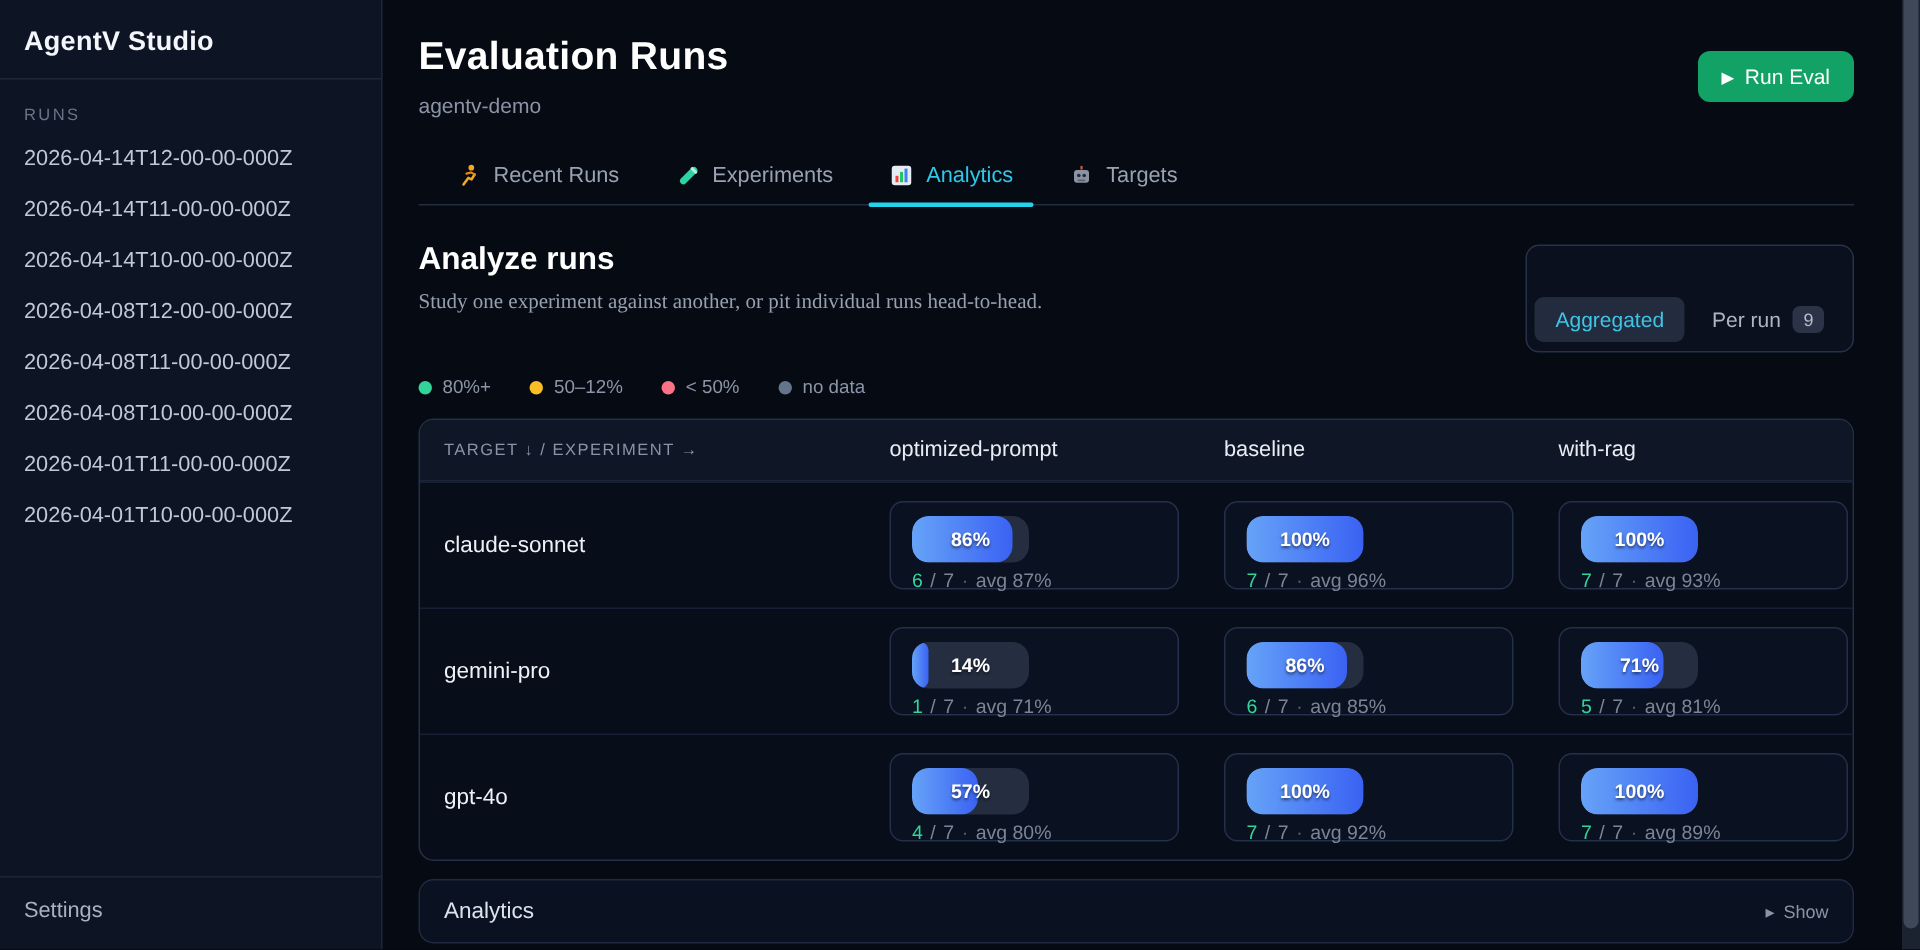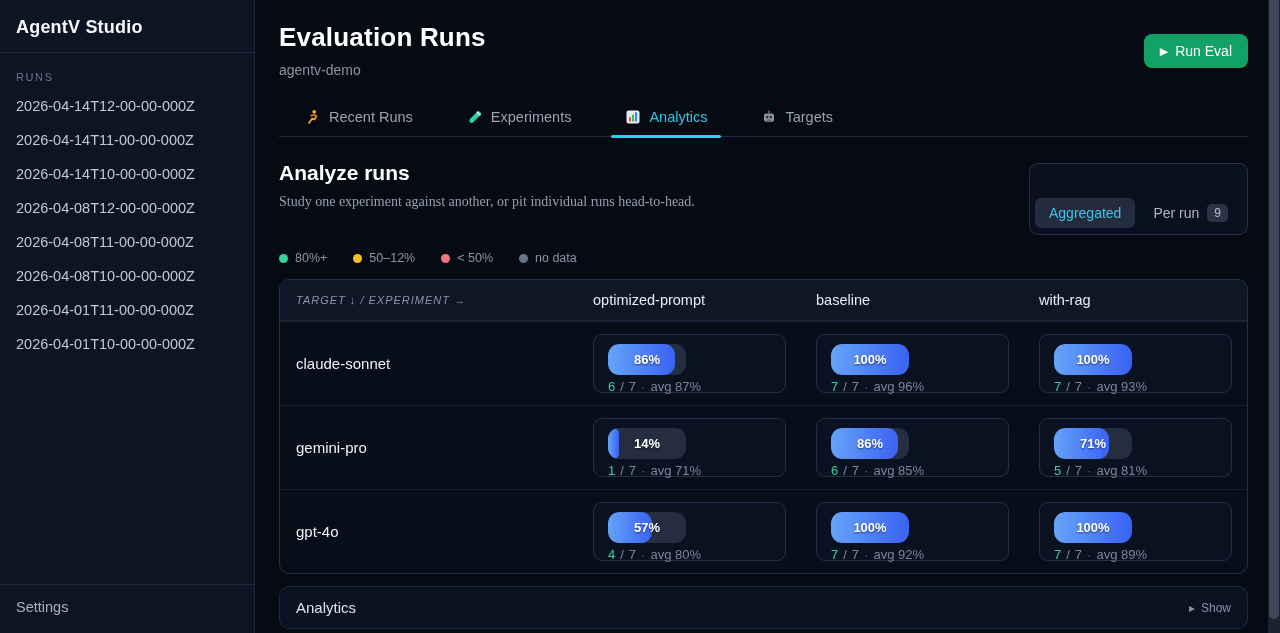--- a/index.html
+++ b/index.html
@@ -18,32 +18,32 @@
   .runs-label { margin:18px 16px 6px; font-size:11px; letter-spacing:1.6px; color:#6b7486; }
   .run-list { list-style:none; }
   .run-item {
     font-size:14.5px; color:#c2c8d6; padding:0 16px; line-height:34px;
     white-space:nowrap; cursor:pointer;
   }
   .sidebar-spacer { flex:1; }
   .sidebar-footer { border-top:1px solid #1e2738; padding:14px 16px 18px; }
   .settings { font-size:14.5px; color:#aab1bf; cursor:pointer; }
   
-  .main { flex:1; position:relative; padding:22px 32px 0 24px; }
+  .main { flex:1; position:relative; padding:22px 44px 0 24px; }
   .main-header { display:flex; justify-content:space-between; align-items:flex-start; }
   .page-title { font-size:26px; font-weight:bold; color:#ffffff; letter-spacing:.2px; }
   .project { margin-top:9px; font-size:14px; color:#8b94a6; }
   .run-eval {
     margin-top:12px; background:#12a265; color:#ffffff; border:none; border-radius:8px;
     font-family:inherit; font-size:14px; padding:9px 16px; cursor:pointer;
     display:inline-flex; align-items:center; gap:7px; font-weight:500;
   }
   .run-eval .play { font-size:11px; }
   
-  .tabs { margin-top:22px; display:flex; gap:26px; border-bottom:1px solid #232d3f; padding-left:12px; }
+  .tabs { margin-top:22px; display:flex; gap:10px; border-bottom:1px solid #232d3f; padding-left:12px; }
   .tab {
     display:flex; align-items:center; gap:8px; font-size:14.5px; color:#99a2b2;
     padding:9px 14px 11px; cursor:pointer; position:relative; white-space:nowrap;
   }
   .tab.active { color:#2fc8ea; }
   .tab.active::after {
     content:""; position:absolute; left:0; right:0; bottom:-2px; height:3px;
     background:#22d3ee; border-radius:2px;
   }
   .tab svg { display:block; }
@@ -67,21 +67,21 @@
   .legend { margin-top:16px; display:flex; gap:26px; align-items:center; }
   .legend-item { display:flex; align-items:center; gap:7px; font-size:12.5px; color:#8c95a7; }
   .legend-dot { width:9px; height:9px; border-radius:50%; }
   
   .matrix {
     margin-top:14px; border:1px solid #233047; border-radius:10px; overflow:hidden;
     background:#070d19;
   }
   .m-grid { display:grid; grid-template-columns:313px 223px 223px 1fr; align-items:center; }
   .m-header { background:#0f1626; height:41px; border-bottom:1px solid #1c2638; }
-  .corner-label { padding-left:16px; font-size:11px; letter-spacing:1px; color:#8b94a7;font-style:italic; }
+  .corner-label { padding-left:16px; font-size:11px; letter-spacing:1px; color:#8b94a7; }
   .col-header { font-size:14.5px; color:#e8edf4; }
   .m-row { border-top:1px solid #182134; padding:12px 0; }
   .m-row:first-of-type { border-top:none; }
   .target-label { padding-left:16px; font-size:15px; color:#eef2f8; }
   .cell-card {
     width:193px; height:59px; background:#0a1120; border:1px solid #243049; border-radius:9px;
     padding:9px 14px 0; cursor:pointer;
   }
   .bar-track {
     position:relative; width:78px; height:31px; border-radius:11px; background:#242e40; overflow:hidden;

